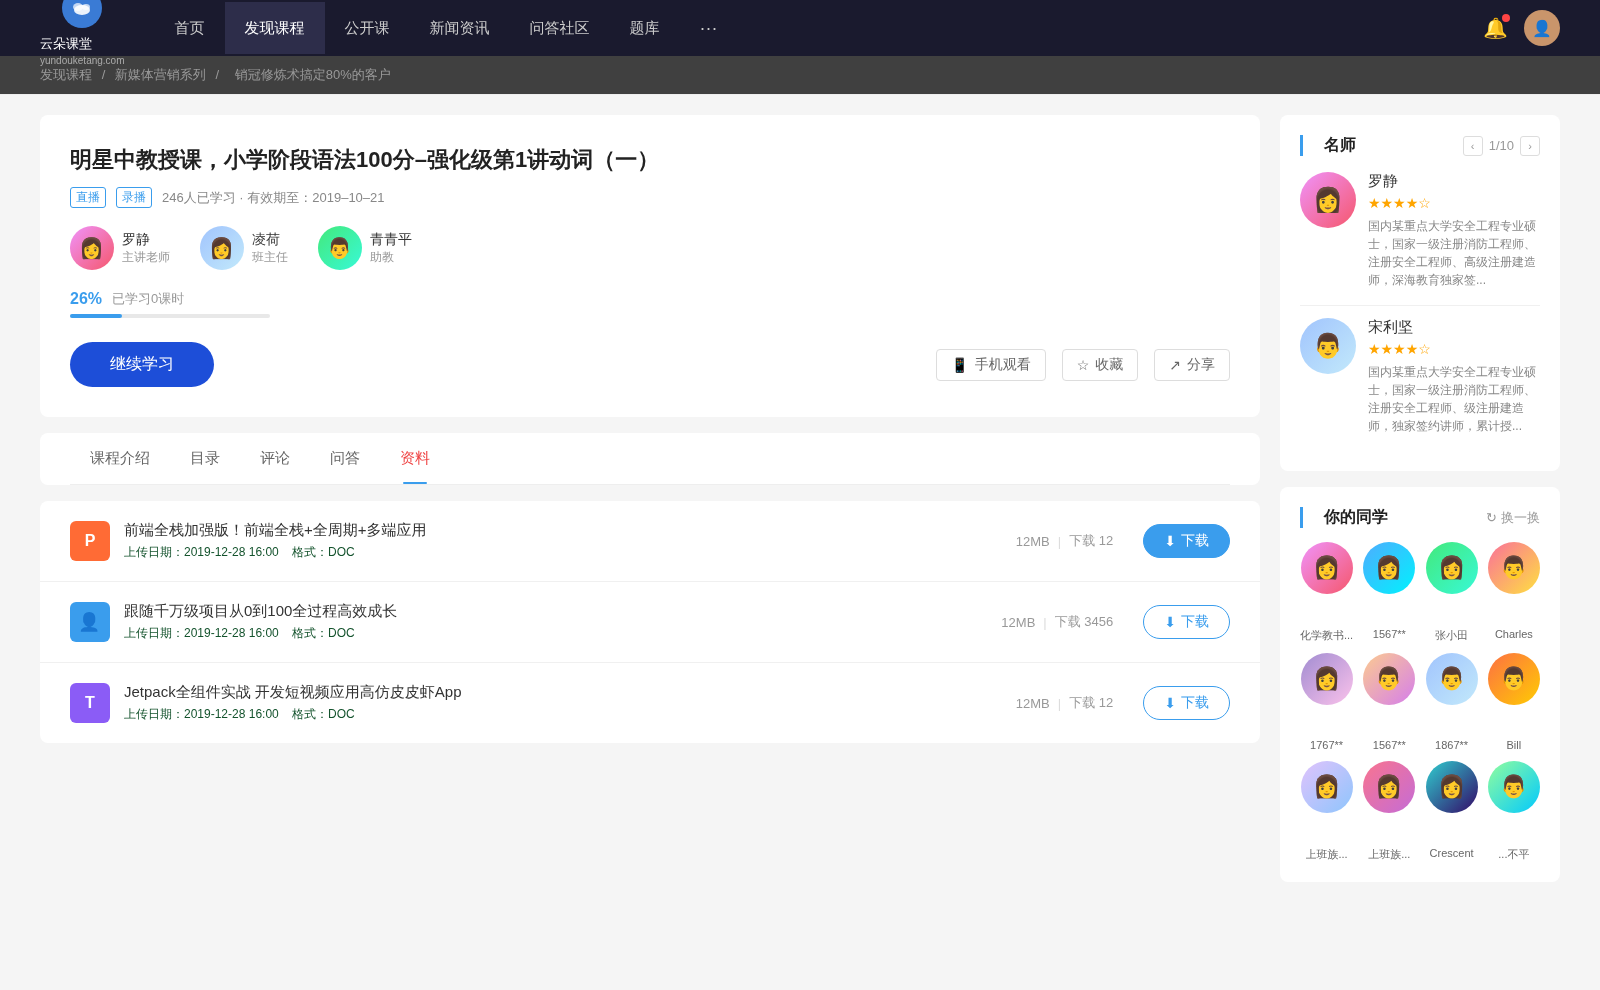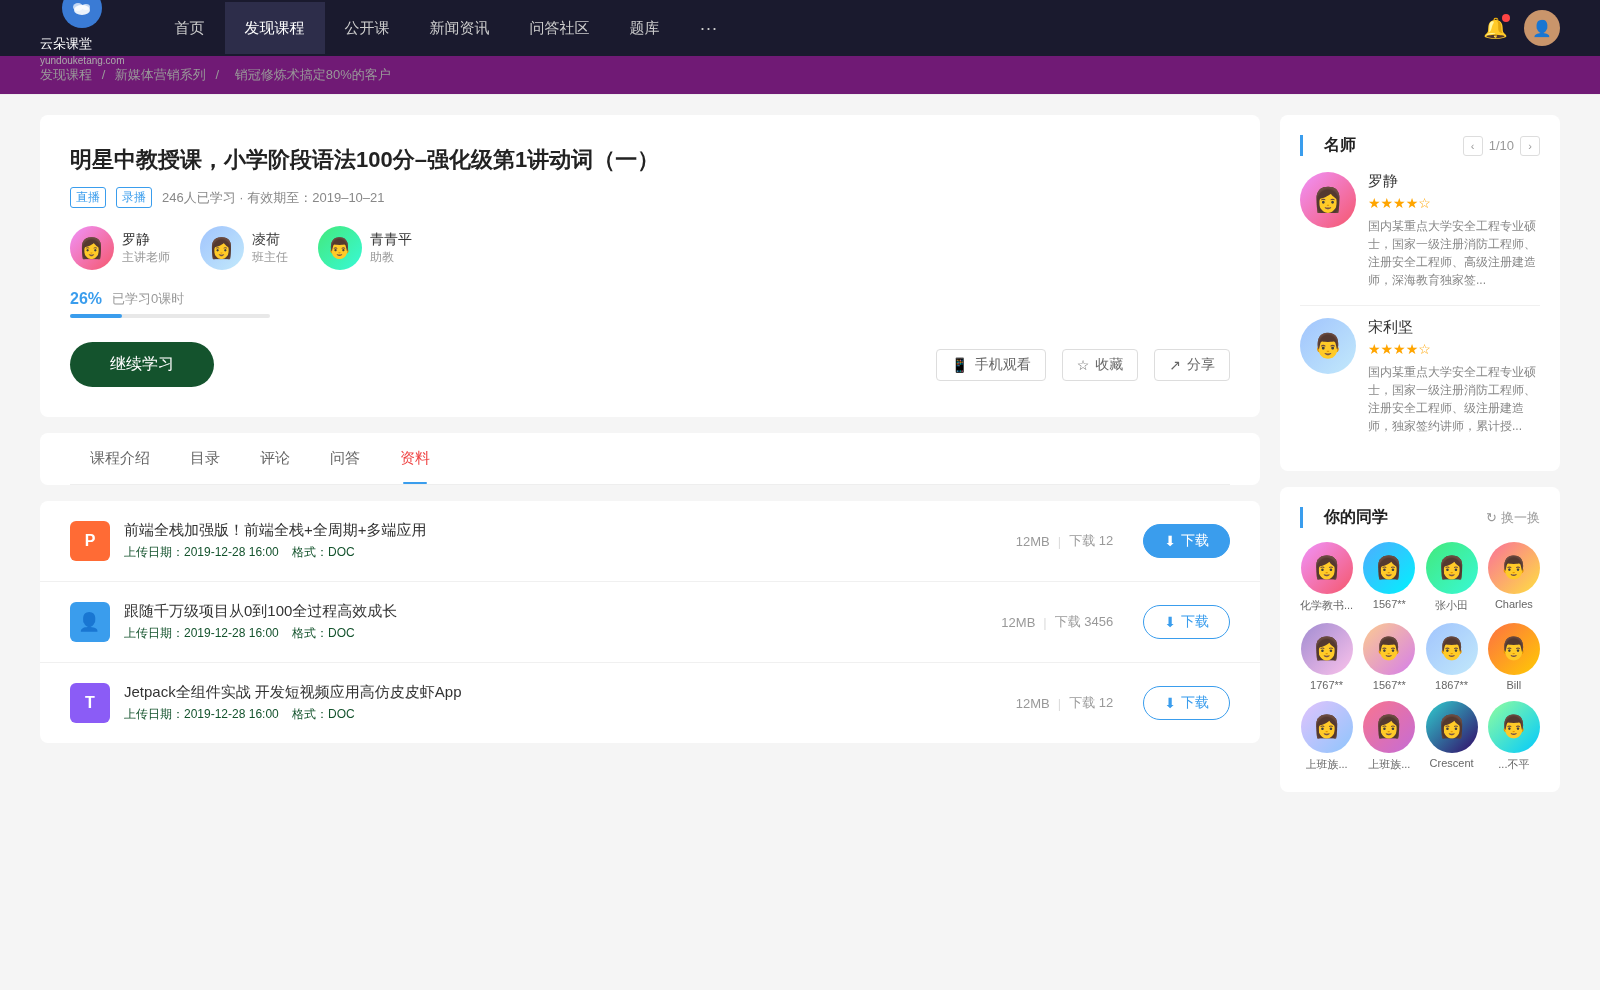--- a/index.html
+++ b/index.html
@@ -12,21 +12,21 @@
     .logo-text { color: white; font-size: 13px; line-height: 1.2; }
     .nav-items { display: flex; gap: 0; flex: 1; }
     .nav-item { color: #ccc; padding: 0 20px; height: 52px; display: flex; align-items: center; cursor: pointer; font-size: 15px; transition: background 0.2s; }
     .nav-item.active { background: #2d2d4a; color: white; }
     .nav-right { display: flex; align-items: center; gap: 16px; margin-left: auto; }
     .bell-icon { color: #ccc; font-size: 20px; cursor: pointer; position: relative; }
     .bell-dot { width: 8px; height: 8px; background: #ff4444; border-radius: 50%; position: absolute; top: -2px; right: -2px; }
     .avatar-nav { width: 36px; height: 36px; border-radius: 50%; background: #c8a; overflow: hidden; cursor: pointer; }
 
     
-    .breadcrumb { background: #701a75; padding: 10px 40px; border-bottom: 1px solid #eee; font-size: 13px; color: #999; }
+    .breadcrumb { background: #404040; padding: 10px 40px; border-bottom: 1px solid #eee; font-size: 13px; color: #999; }
     .breadcrumb a { color: #999; text-decoration: none; }
     .breadcrumb span { margin: 0 6px; }
 
     
     .main-layout { display: flex; gap: 20px; padding: 20px 40px; max-width: 1600px; }
 
     
     .left-content { flex: 1; min-width: 0; }
 
     
@@ -44,21 +44,21 @@
     .teacher-role { font-size: 12px; color: #999; }
 
     .progress-section { margin-bottom: 24px; }
     .progress-label { display: flex; align-items: center; gap: 10px; margin-bottom: 6px; }
     .progress-pct { color: #3a9ded; font-size: 16px; font-weight: bold; }
     .progress-time { color: #999; font-size: 13px; }
     .progress-bar-bg { height: 4px; background: #e8e8e8; border-radius: 2px; width: 200px; }
     .progress-bar-fill { height: 4px; background: #3a9ded; border-radius: 2px; }
 
     .action-row { display: flex; align-items: center; gap: 20px; }
-    .btn-continue { background: #14532d; color: white; border: none; border-radius: 24px; padding: 12px 40px; font-size: 16px; cursor: pointer; font-weight: 500; }
+    .btn-continue { background: #1d4ed8; color: white; border: none; border-radius: 24px; padding: 12px 40px; font-size: 16px; cursor: pointer; font-weight: 500; }
     .action-btns { display: flex; gap: 16px; margin-left: auto; }
     .action-btn { display: flex; align-items: center; gap: 6px; color: #666; cursor: pointer; font-size: 14px; border: 1px solid #ddd; border-radius: 4px; padding: 6px 14px; }
 
     
     .tabs-card { background: white; border-radius: 8px; padding: 0 30px; margin-bottom: 16px; }
     .tabs { display: flex; gap: 0; border-bottom: 1px solid #eee; }
     .tab { padding: 16px 20px; cursor: pointer; color: #666; font-size: 15px; position: relative; }
     .tab.active { color: #ef4444; }
     .tab.active::after { content: ''; position: absolute; bottom: 0; left: 50%; transform: translateX(-50%); width: 24px; height: 2px; background: #3a9ded; border-radius: 1px; }
 
@@ -95,21 +95,21 @@
     .stars { color: #ffa500; font-size: 14px; margin-bottom: 6px; }
     .teacher-item-desc { font-size: 12px; color: #888; line-height: 1.5; }
     .teacher-divider { border: none; border-top: 1px solid #f0f0f0; margin: 12px 0; }
 
     
     .classmates-header { display: flex; align-items: center; justify-content: space-between; margin-bottom: 14px; }
     .refresh-btn { display: flex; align-items: center; gap: 4px; color: #999; font-size: 13px; cursor: pointer; }
     .classmates-grid { display: grid; grid-template-columns: repeat(4, 1fr); gap: 10px; }
     .classmate-item { display: flex; flex-direction: column; align-items: center; gap: 4px; }
     .classmate-avatar { width: 52px; height: 52px; border-radius: 50%; background: #ddd; overflow: hidden; }
-    .classmate-name { font-size: 11px; color: #666; text-align: center; max-width: 60px; overflow: hidden; text-overflow: ellipsis; white-space: nowrap; }
+    .classmate-name { font-size: 11px; color: #666; text-align: center; max-width: 60px; overflow: hidden; text-overflow: ellipsis; white-space: nowrap; margin-top: 30px; }
 
     
     .av-1 { background: linear-gradient(135deg, #f093fb, #f5576c); }
     .av-2 { background: linear-gradient(135deg, #4facfe, #00f2fe); }
     .av-3 { background: linear-gradient(135deg, #43e97b, #38f9d7); }
     .av-4 { background: linear-gradient(135deg, #fa709a, #fee140); }
     .av-5 { background: linear-gradient(135deg, #a18cd1, #fbc2eb); }
     .av-6 { background: linear-gradient(135deg, #fccb90, #d57eeb); }
     .av-7 { background: linear-gradient(135deg, #a1c4fd, #c2e9fb); }
     .av-8 { background: linear-gradient(135deg, #fd7043, #ffcc02); }

